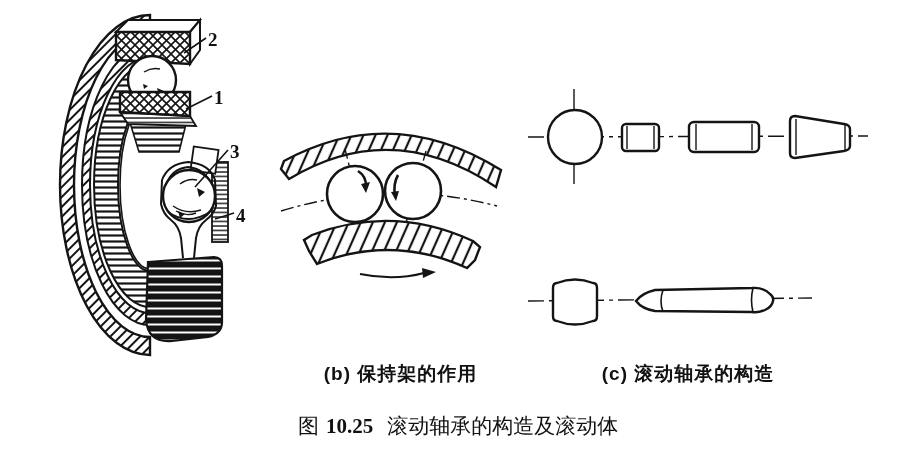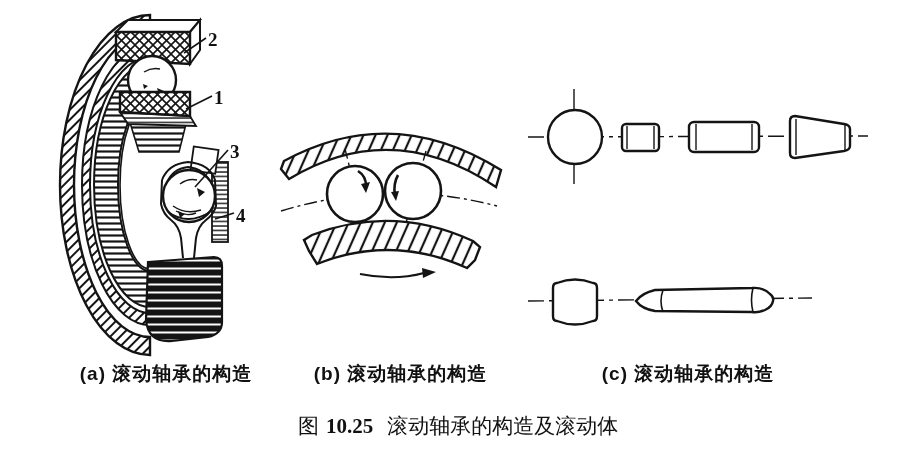--- a/index.html
+++ b/index.html
@@ -176,21 +176,20 @@
 
     <path d="M553,288 Q553,283 557,283 Q575,276 593,283 Q597,283 597,288 L597,316 Q597,321 593,321 Q575,328 557,321 Q553,321 553,316 Z" fill="#fff" stroke="#141414" stroke-width="2.4"></path>
 
     <g>
       <path d="M636,301 Q642,293 655,290 L752,288 Q763,287 770,294 Q774,297 773,301 Q772,307 765,310 Q758,313 752,312 L655,311 Q642,309 636,301 Z" fill="#fff" stroke="#141414" stroke-width="2.4"></path>
       <path d="M663,290 Q659,301 663,312" fill="none" stroke="#141414" stroke-width="1.6"></path>
       <path d="M753,288 Q750,300 753,312" fill="none" stroke="#141414" stroke-width="1.6"></path>
     </g>
   </svg>
 
-  <div id="cap-a" class="subcaption">(a) 滚动轴承的构造</div>
-  <div id="cap-b" class="subcaption">(b) 滚动轴承的构造</div>
+  <div id="cap-b" class="subcaption">(b) 保持架的作用</div>
   <div id="cap-c" class="subcaption">(c) 滚动轴承的构造</div>
 
   <div id="main-caption">
     <span>图</span><span class="num">10.25</span><span>滚动轴承的构造及滚动体</span>
   </div>
 
 </div>
 
 </body></html>

